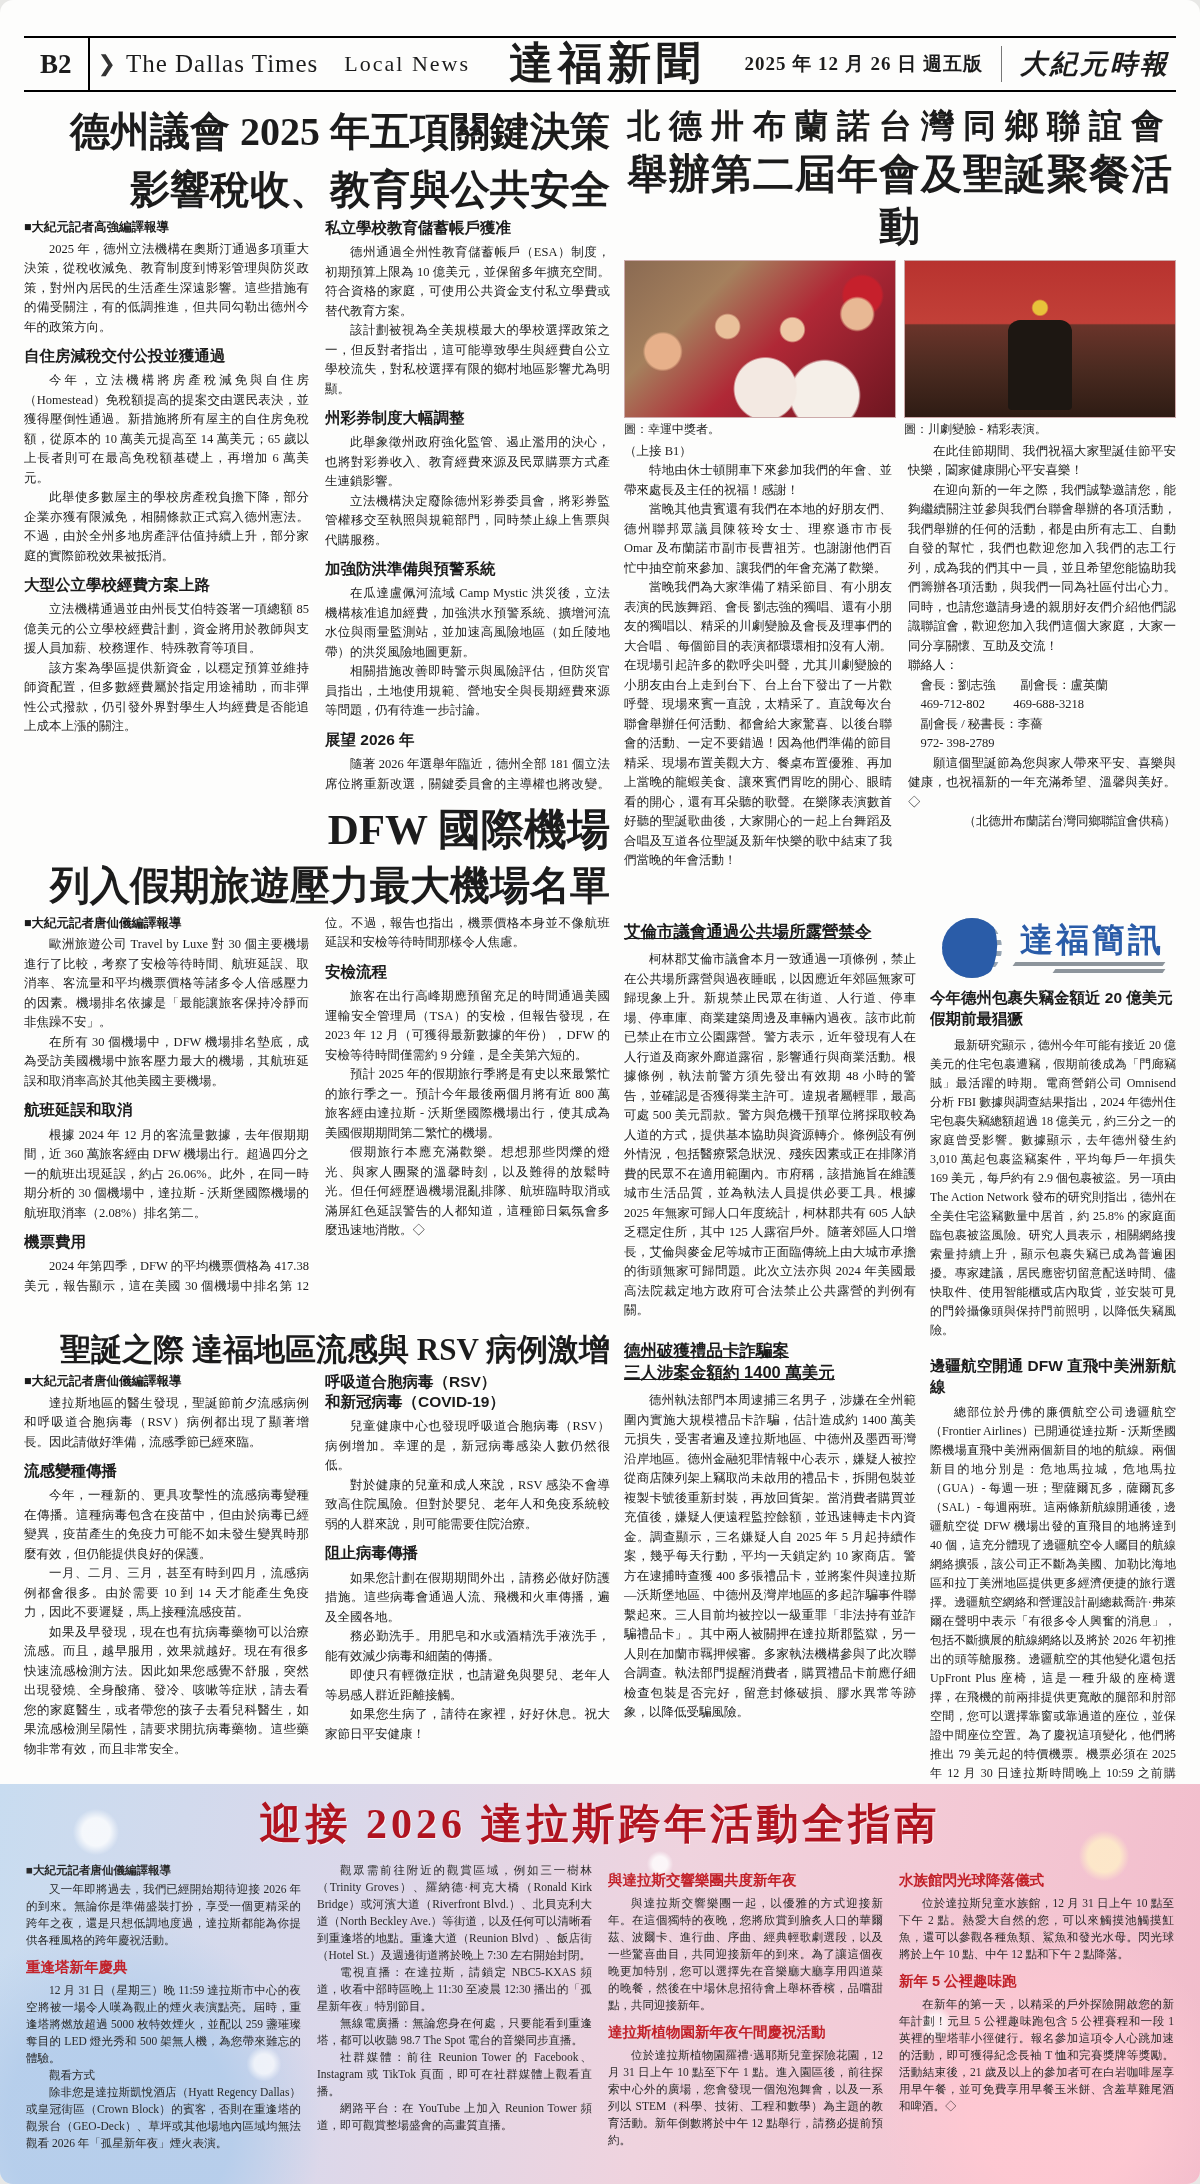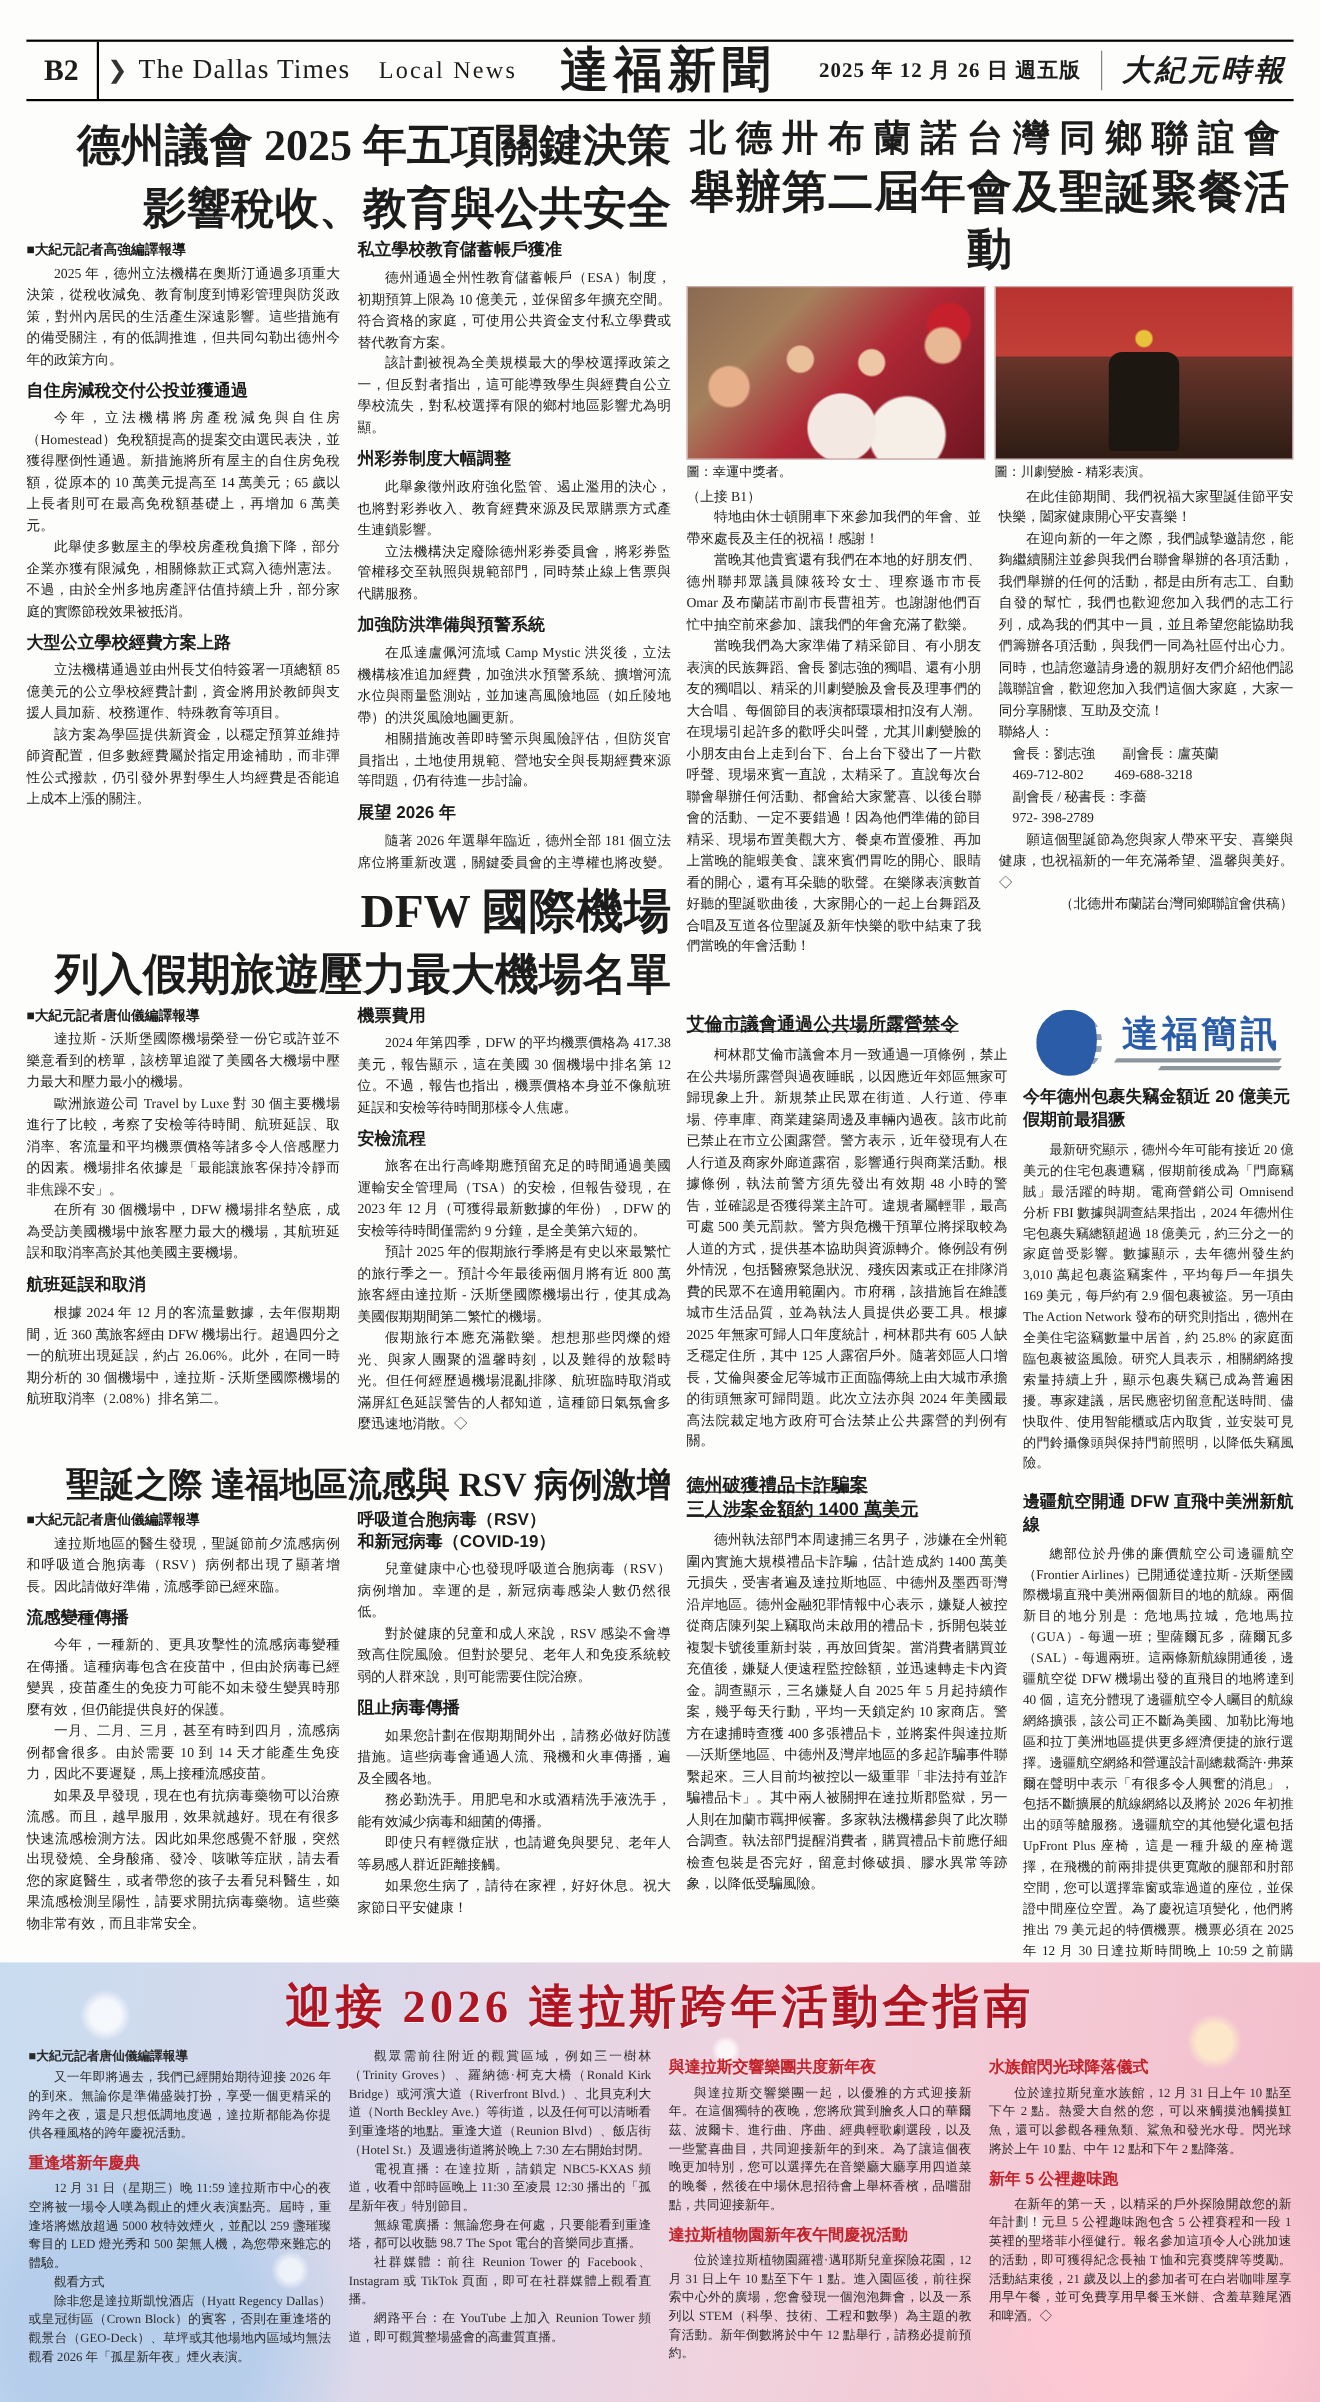--- a/index.html
+++ b/index.html
@@ -1,17 +1,17 @@
 <!DOCTYPE html>
 <html><head>
 <meta charset="utf-8">
 <style>
   html,body{margin:0;padding:0;background:#e8e8e6;}
   .page{width:1200px;height:2184px;background:#fdfdfc;position:relative;margin:0 auto;
-        font-family:"Liberation Serif",serif;color:#1c1c1c;overflow:hidden;}
+        font-family:"Liberation Serif",serif;color:#1c1c1c;overflow:hidden;border-radius:13px;}
   
   .hdr{margin:36px 24px 0;border-top:2px solid #000;border-bottom:2px solid #000;height:52px;
        display:flex;align-items:center;padding:0 6px;}
   .hdr .b2{font-size:27px;font-weight:700;padding:0 16px 0 10px;border-right:2px solid #000;
            height:100%;display:flex;align-items:center;}
   .hdr .arr{font-size:22px;margin:0 10px 0 8px;color:#333;}
   .hdr .brand{font-size:25px;letter-spacing:1px;}
   .hdr .sect{font-size:22px;margin-left:26px;letter-spacing:2px;}
   .hdr .mast{font-size:44px;font-weight:900;letter-spacing:5px;margin:0 auto;line-height:1;white-space:nowrap;}
   .hdr .date{font-size:19px;font-weight:700;letter-spacing:1px;white-space:nowrap;margin-right:18px;}
@@ -147,21 +147,20 @@
             <p class="b-sub">展望 2026 年</p>
             <p class="b-p">隨著 2026 年選舉年臨近，德州全部 181 個立法席位將重新改選，關鍵委員會的主導權也將改變。選民同時將選出新的州級官員，包括備受全國矚目的聯邦參議員選舉。此外，重新劃分的國會選區，預料將在未來十年間持續影響德州政治版圖。◇</p>
           </div>
       </section>
 
       <section>
         <div class="hl hl-44">DFW 國際機場</div>
         <div class="hl hl-40" style="margin-top:0;">列入假期旅遊壓力最大機場名單</div>
         <div class="art-body h-dfw">
             <p class="b-byline">■大紀元記者唐仙儀編譯報導</p>
-            <p class="b-p">達拉斯 - 沃斯堡國際機場榮登一份它或許並不樂意看到的榜單，該榜單追蹤了美國各大機場中壓力最大和壓力最小的機場。</p>
             <p class="b-p">歐洲旅遊公司 Travel by Luxe 對 30 個主要機場進行了比較，考察了安檢等待時間、航班延誤、取消率、客流量和平均機票價格等諸多令人倍感壓力的因素。機場排名依據是「最能讓旅客保持冷靜而非焦躁不安」。</p>
             <p class="b-p">在所有 30 個機場中，DFW 機場排名墊底，成為受訪美國機場中旅客壓力最大的機場，其航班延誤和取消率高於其他美國主要機場。</p>
             <p class="b-sub">航班延誤和取消</p>
             <p class="b-p">根據 2024 年 12 月的客流量數據，去年假期期間，近 360 萬旅客經由 DFW 機場出行。超過四分之一的航班出現延誤，約占 26.06%。此外，在同一時期分析的 30 個機場中，達拉斯 - 沃斯堡國際機場的航班取消率（2.08%）排名第二。</p>
             <p class="b-sub">機票費用</p>
             <p class="b-p">2024 年第四季，DFW 的平均機票價格為 417.38 美元，報告顯示，這在美國 30 個機場中排名第 12 位。不過，報告也指出，機票價格本身並不像航班延誤和安檢等待時間那樣令人焦慮。</p>
             <p class="b-sub">安檢流程</p>
             <p class="b-p">旅客在出行高峰期應預留充足的時間通過美國運輸安全管理局（TSA）的安檢，但報告發現，在 2023 年 12 月（可獲得最新數據的年份），DFW 的安檢等待時間僅需約 9 分鐘，是全美第六短的。</p>
             <p class="b-p">預計 2025 年的假期旅行季將是有史以來最繁忙的旅行季之一。預計今年最後兩個月將有近 800 萬旅客經由達拉斯 - 沃斯堡國際機場出行，使其成為美國假期期間第二繁忙的機場。</p>
             <p class="b-p">假期旅行本應充滿歡樂。想想那些閃爍的燈光、與家人團聚的溫馨時刻，以及難得的放鬆時光。但任何經歷過機場混亂排隊、航班臨時取消或滿屏紅色延誤警告的人都知道，這種節日氣氛會多麼迅速地消散。◇</p>

